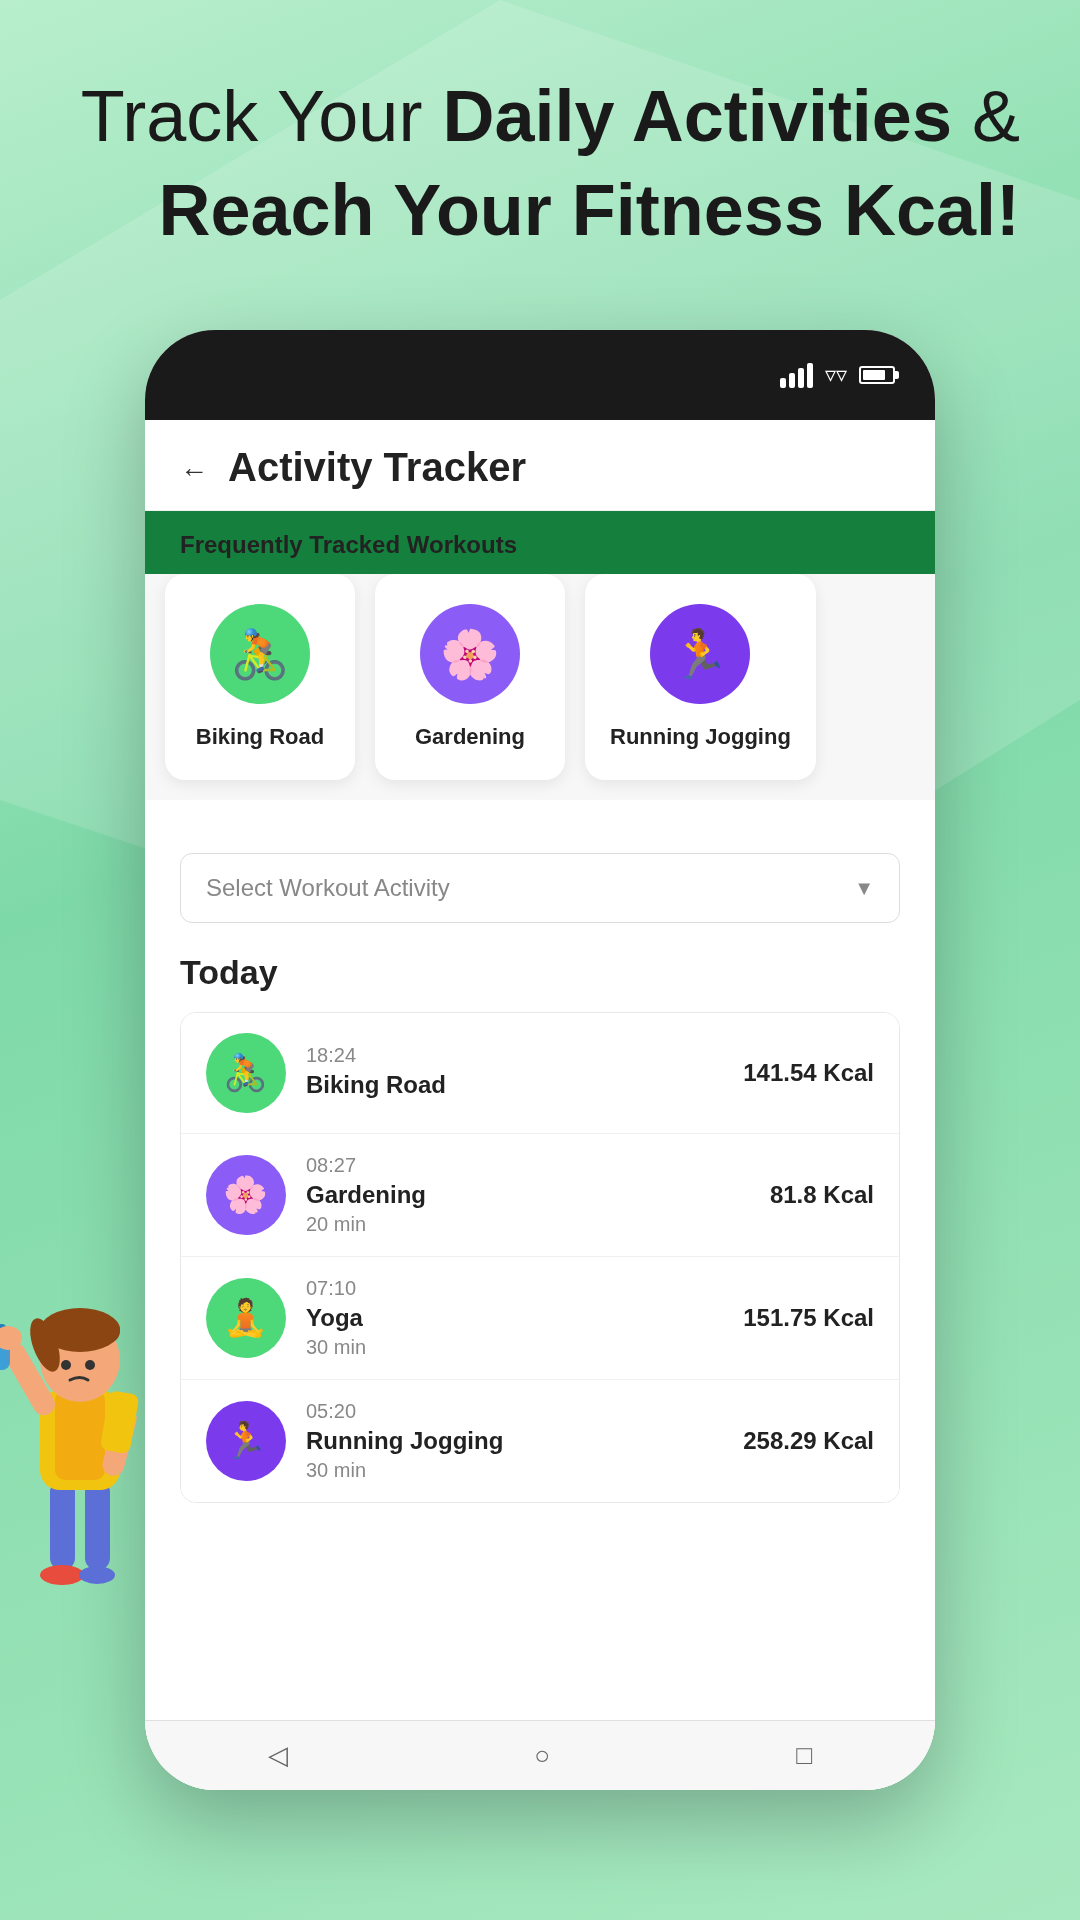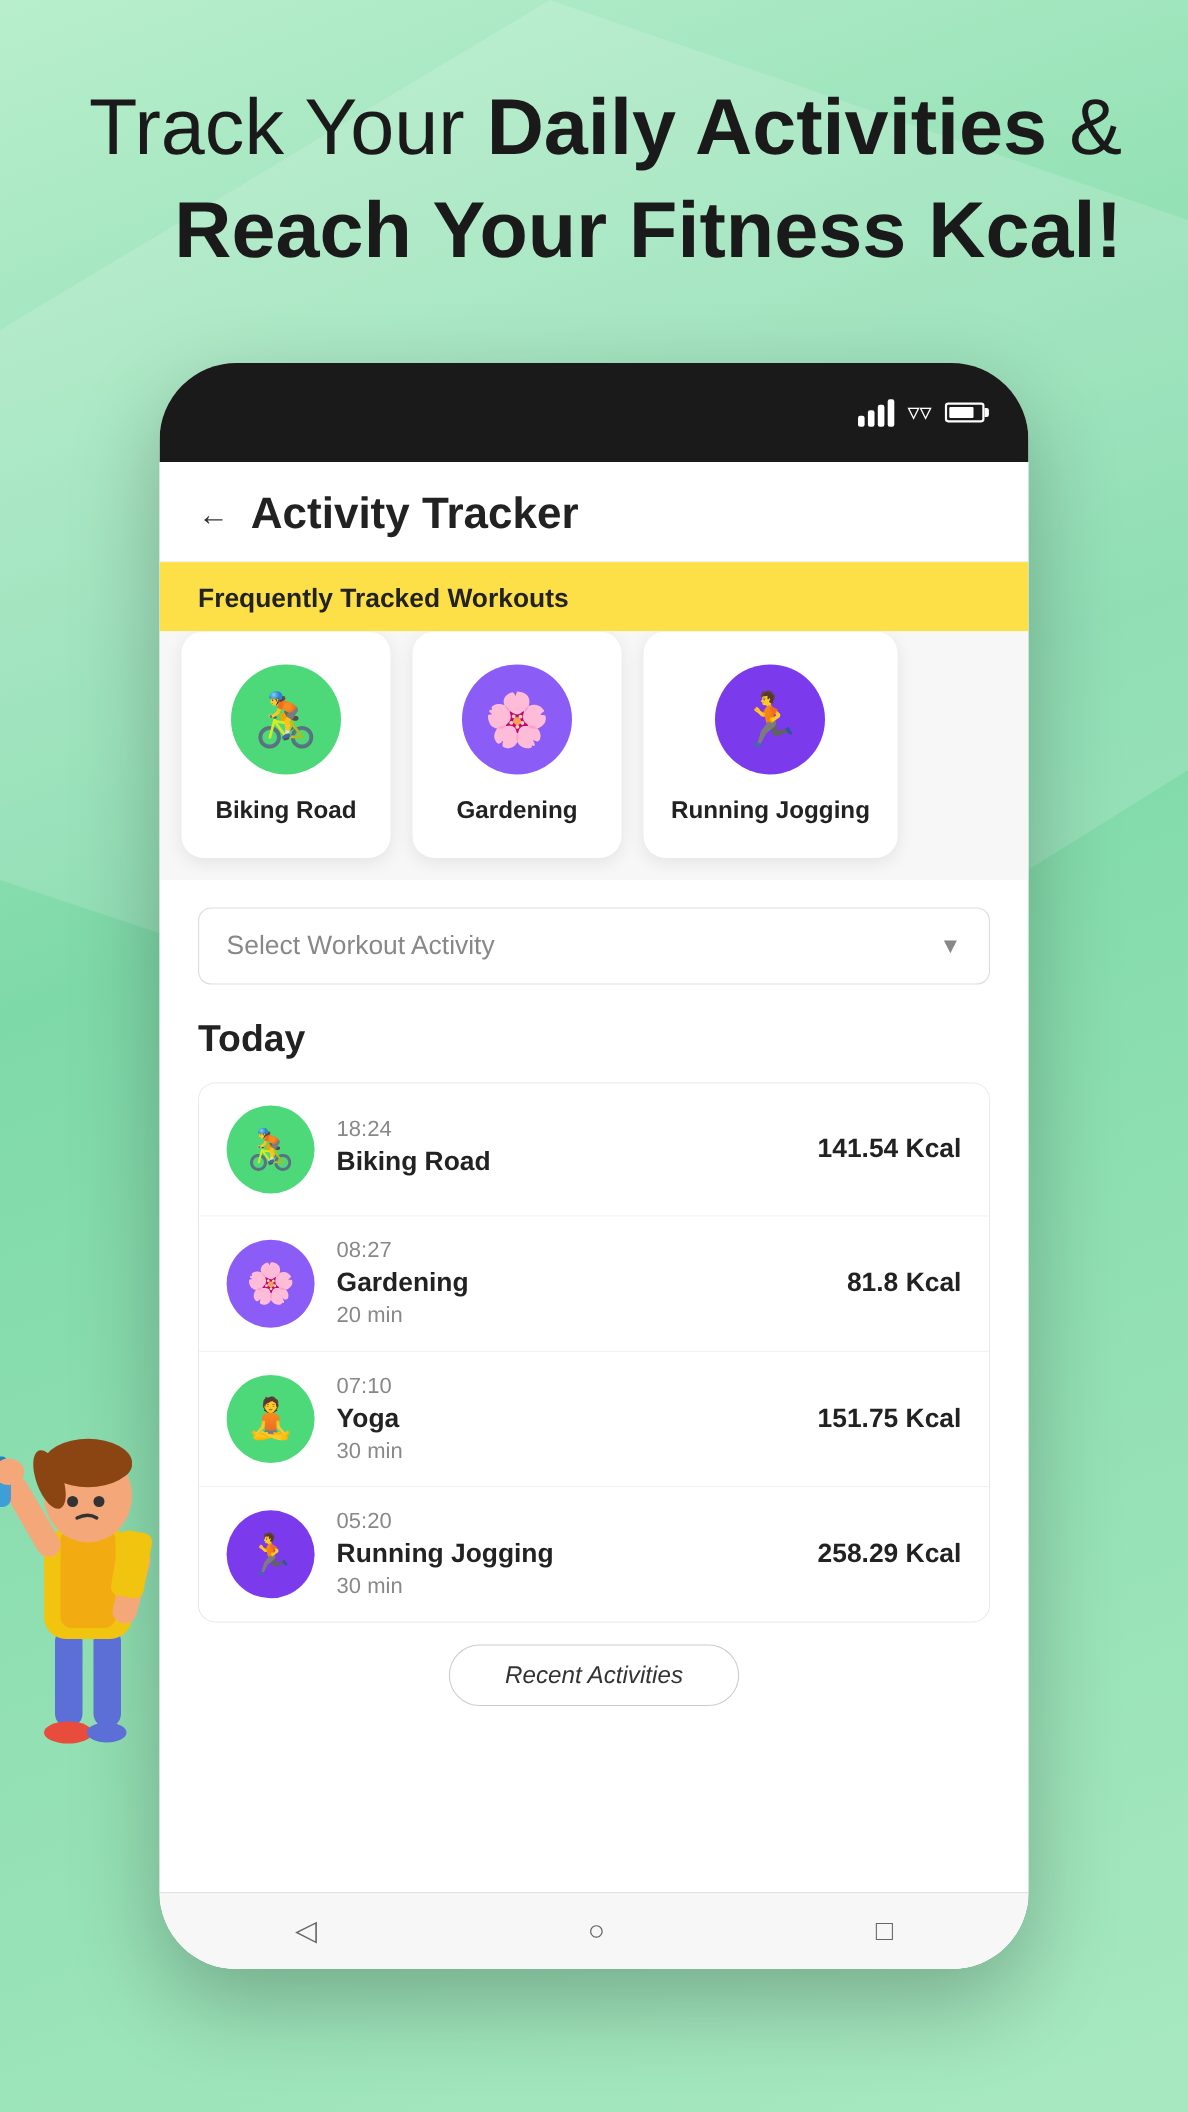--- a/index.html
+++ b/index.html
@@ -150,21 +150,21 @@
       font-weight: 600;
       color: #222;
     }
 
     
     .section-label {
       padding: 20px 21px 15px 35px;
       font-size: 24px;
       font-weight: 700;
       color: #222;
-      background: #fde047;
+      background: #15803d;
       flex-shrink: 0;
     }
 
     
     .workout-cards-container {
       background: #f7f7f7;
       padding: 0 0 20px 20px;
       flex-shrink: 0;
       overflow: hidden;
     }
@@ -216,20 +216,21 @@
     .dropdown {
       width: 100%;
       padding: 20px 25px;
       border: 1.5px solid #ddd;
       border-radius: 12px;
       background: white;
       display: flex;
       align-items: center;
       justify-content: space-between;
       cursor: pointer;
+      margin-top: 28px;
     }
     .dropdown-label {
       font-size: 24px;
       color: #888;
     }
     .dropdown-arrow {
       font-size: 20px;
       color: #888;
     }
 
@@ -468,23 +469,20 @@
           <div class="activity-icon" style="background-color:#7c3aed;">🏃</div>
           <div class="activity-info">
             <div class="activity-time">05:20</div>
             <div class="activity-name">Running Jogging</div>
             <div class="activity-duration">30 min</div>
           </div>
           <div class="activity-calories">258.29 Kcal</div>
         </div>
       </div>
 
-      <div class="recent-btn-container">
-        <button class="recent-btn">Recent Activities</button>
-      </div>
     </div>
 
     <div class="bottom-nav">
       <span class="nav-icon">◁</span>
       <span class="nav-icon">○</span>
       <span class="nav-icon">□</span>
     </div>
   </div>
 </div>
 

